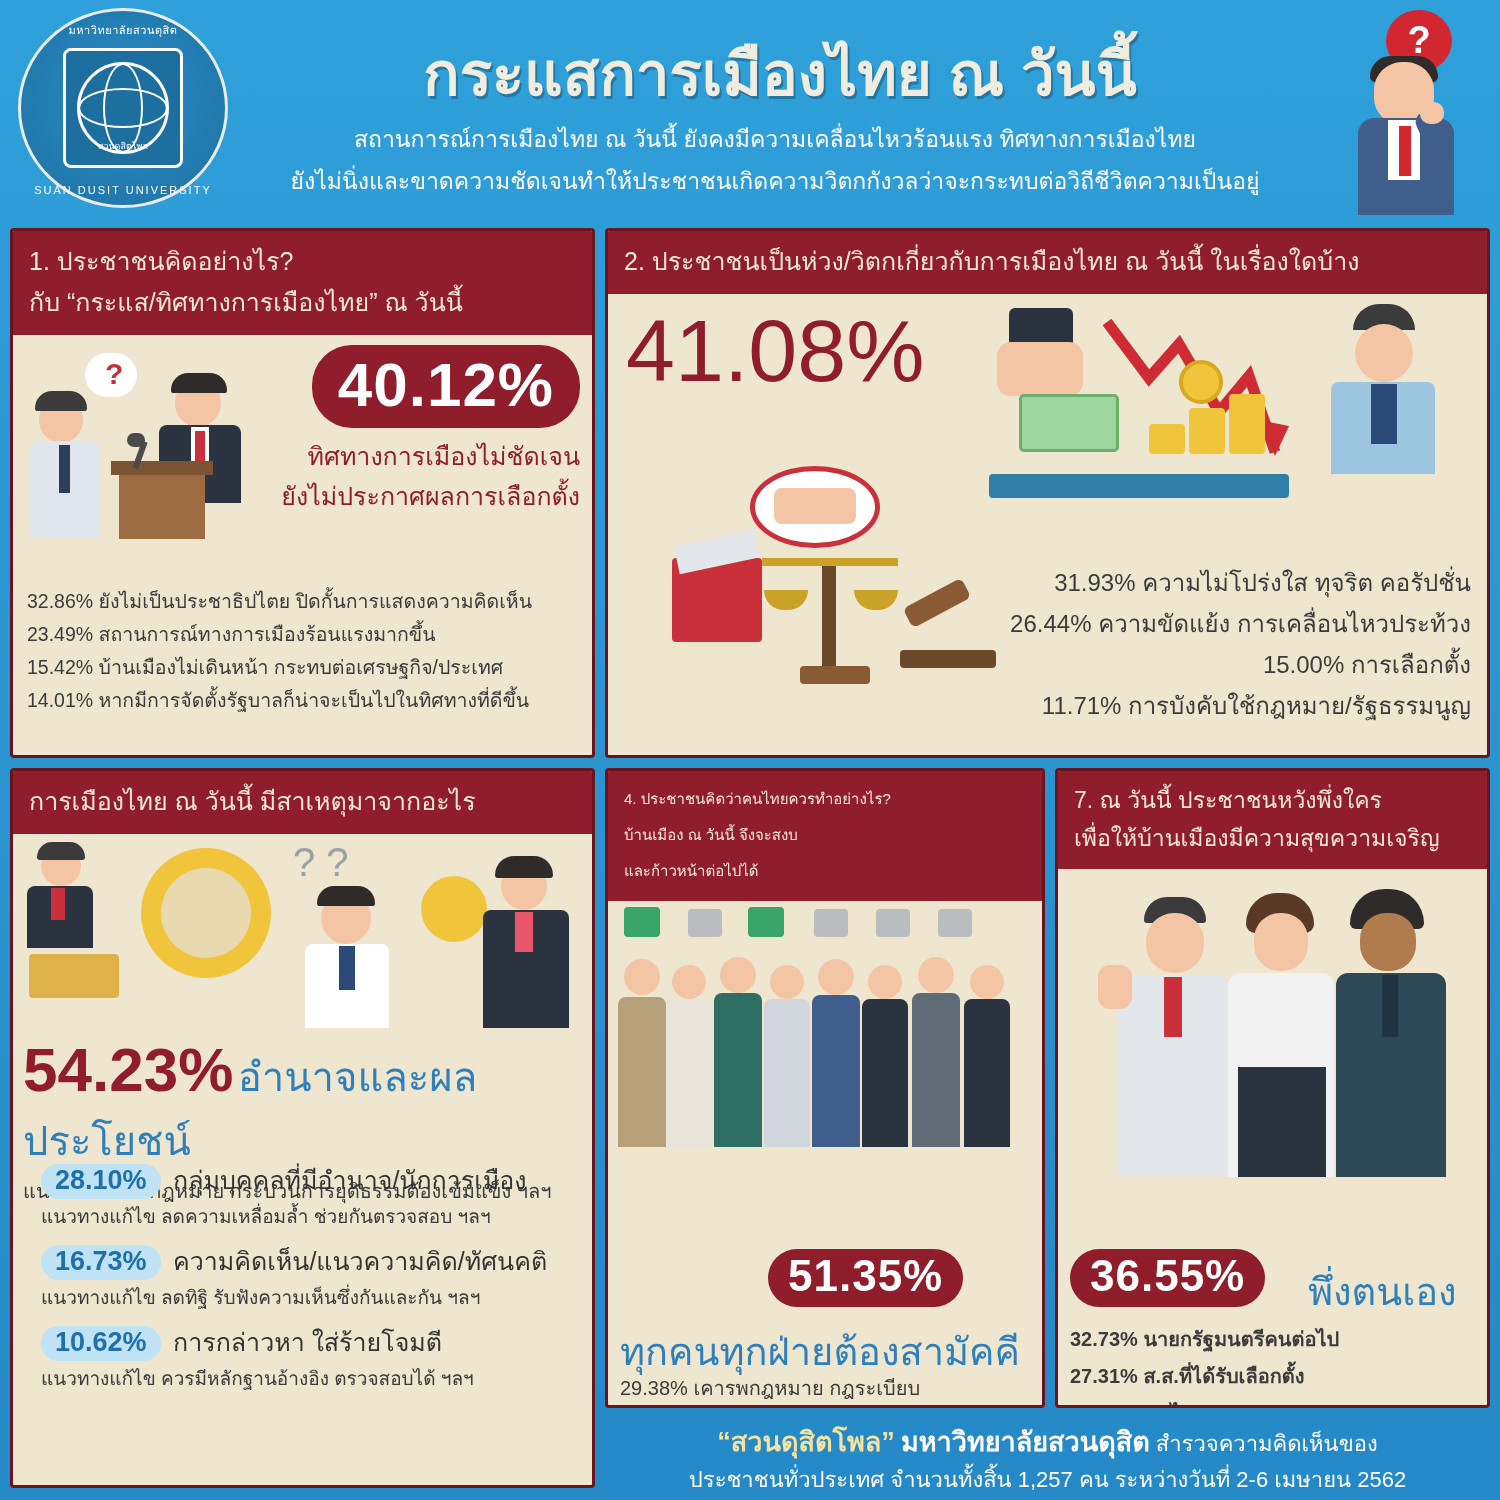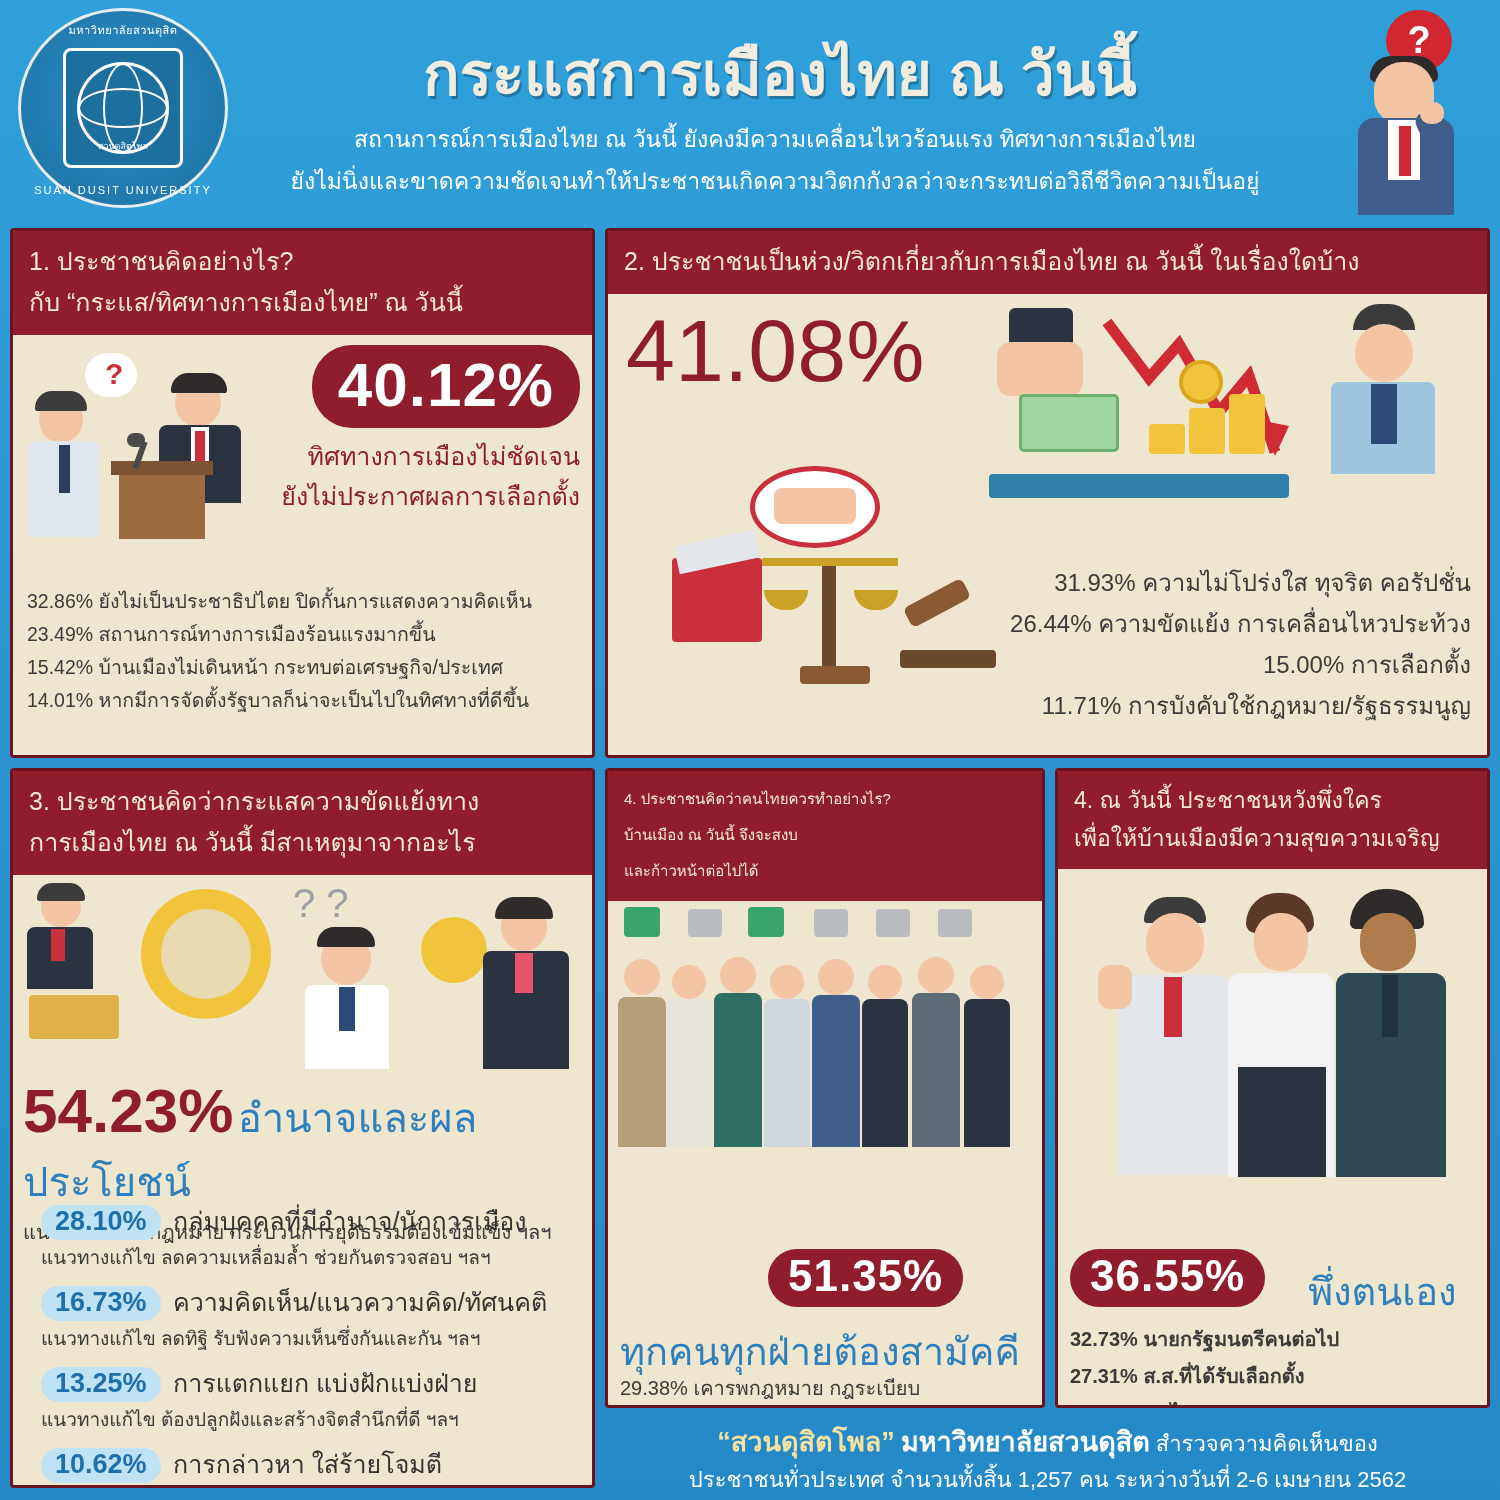--- a/index.html
+++ b/index.html
@@ -309,21 +309,20 @@
           <div class="listline">31.93%  ความไม่โปร่งใส ทุจริต คอรัปชั่น</div>
           <div class="listline">26.44%  ความขัดแย้ง การเคลื่อนไหวประท้วง</div>
           <div class="listline">15.00%  การเลือกตั้ง</div>
           <div class="listline">11.71%  การบังคับใช้กฎหมาย/รัฐธรรมนูญ</div>
         </div>
       </div>
     </div>
 
     <div class="card" id="card3">
       <div class="card-head">
-        <div>3. ประชาชนคิดว่ากระแสความขัดแย้งทาง</div>
         <div>การเมืองไทย ณ วันนี้ มีสาเหตุมาจากอะไร</div>
       </div>
       <div class="card-body" style="height:620px;padding-top:4px;">
 
         <div class="ill" style="left:8px;top:4px;width:560px;height:190px;">
           <div class="person-head" style="left:20px;top:8px;width:40px;height:40px;background:#f3c5a5;"></div>
           <div style="position:absolute;left:16px;top:4px;width:48px;height:18px;background:#3b3b3b;border-radius:22px 22px 4px 4px;"></div>
           <div class="person-body" style="left:6px;top:48px;width:66px;height:62px;background:#2c3340;"></div>
           <div style="position:absolute;left:30px;top:50px;width:14px;height:32px;background:#c9303c;"></div>
           <div style="position:absolute;left:8px;top:116px;width:90px;height:44px;background:#e0b24a;border-radius:4px;"></div>
@@ -353,25 +352,20 @@
         <div style="position:absolute;left:28px;top:316px;right:10px;">
           <div class="itemrow">
             <span class="bluepill">28.10%</span>
             <span class="label">กลุ่มบุคคลที่มีอำนาจ/นักการเมือง</span>
             <div class="note">แนวทางแก้ไข  ลดความเหลื่อมล้ำ  ช่วยกันตรวจสอบ  ฯลฯ</div>
           </div>
           <div class="itemrow">
             <span class="bluepill">16.73%</span>
             <span class="label">ความคิดเห็น/แนวความคิด/ทัศนคติ</span>
             <div class="note">แนวทางแก้ไข  ลดทิฐิ  รับฟังความเห็นซึ่งกันและกัน  ฯลฯ</div>
-          </div>
-          <div class="itemrow">
-            <span class="bluepill">13.25%</span>
-            <span class="label">การแตกแยก  แบ่งฝักแบ่งฝ่าย</span>
-            <div class="note">แนวทางแก้ไข  ต้องปลูกฝังและสร้างจิตสำนึกที่ดี  ฯลฯ</div>
           </div>
           <div class="itemrow">
             <span class="bluepill">10.62%</span>
             <span class="label">การกล่าวหา  ใส่ร้ายโจมตี</span>
             <div class="note">แนวทางแก้ไข  ควรมีหลักฐานอ้างอิง  ตรวจสอบได้  ฯลฯ</div>
           </div>
         </div>
       </div>
     </div>
 
@@ -416,21 +410,21 @@
 
         <div class="list">
           <div class="listline">29.38%  เคารพกฎหมาย  กฎระเบียบ</div>
 
         </div>
       </div>
     </div>
 
     <div class="card" id="card5">
       <div class="card-head" style="font-size:23px;line-height:38px;">
-        <div>4. ณ วันนี้ ประชาชนหวังพึ่งใคร</div>
+        <div>7. ณ วันนี้ ประชาชนหวังพึ่งใคร</div>
         <div>เพื่อให้บ้านเมืองมีความสุขความเจริญ</div>
       </div>
       <div class="card-body" style="height:540px;padding:0;">
 
         <div class="ill" style="left:40px;top:10px;width:360px;height:300px;">
           <div style="position:absolute;left:46px;top:18px;width:62px;height:26px;background:#3b3b3b;border-radius:30px 30px 4px 4px;"></div>
           <div style="position:absolute;left:48px;top:34px;width:58px;height:60px;background:#f3c5a5;border-radius:28px;"></div>
           <div style="position:absolute;left:20px;top:96px;width:112px;height:200px;background:#e3e6ea;border-radius:12px 12px 0 0;"></div>
           <div style="position:absolute;left:66px;top:98px;width:18px;height:60px;background:#c9303c;"></div>
           <div style="position:absolute;left:0px;top:86px;width:34px;height:44px;background:#f3c5a5;border-radius:12px;"></div>

